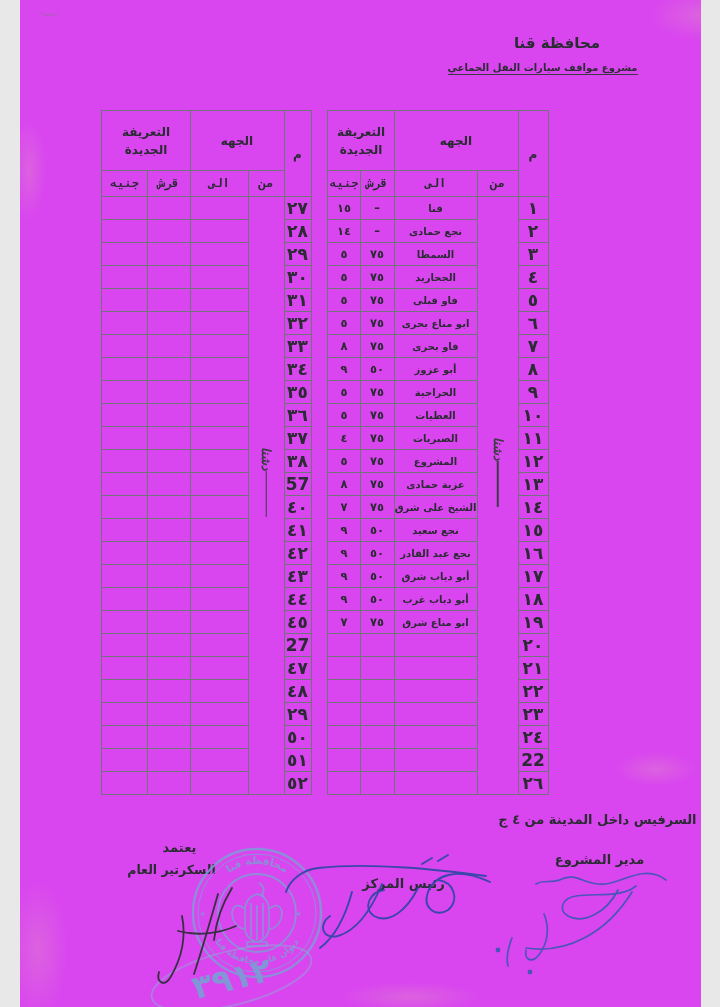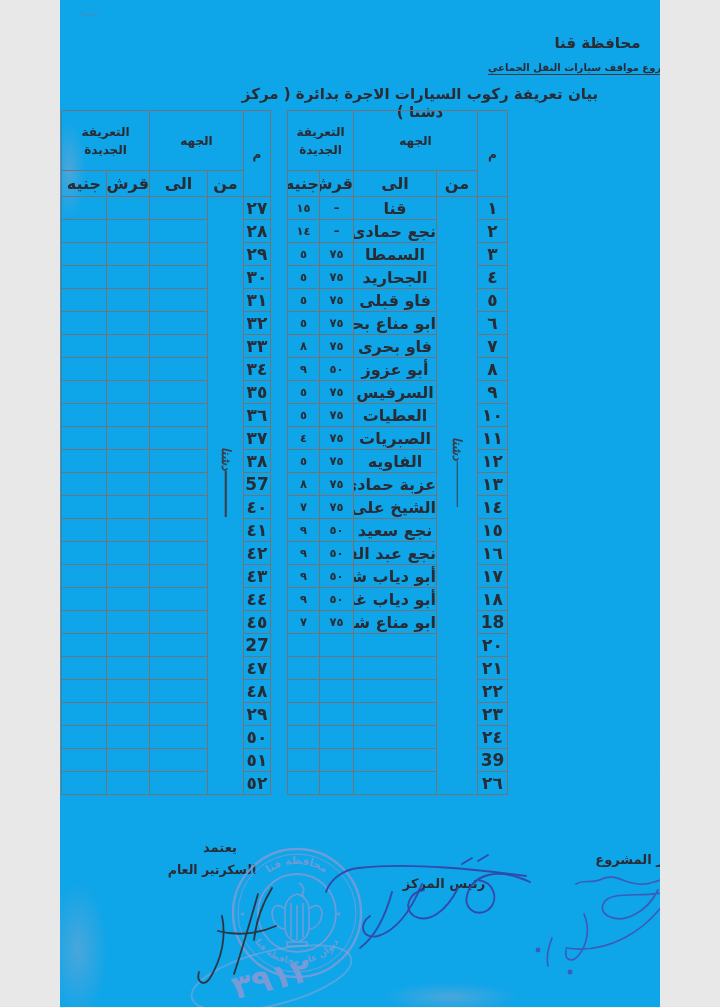--- a/index.html
+++ b/index.html
@@ -1,42 +1,42 @@
 <!DOCTYPE html>
 <html lang="ar" dir="rtl"><head>
 <meta charset="utf-8">
 <style>
   html,body{margin:0;padding:0;background:#e8e8e8;}
   .page{
-    position:relative; width:600px; height:1007px; margin:0 auto;
-    background:#0ea5e9; overflow:hidden;
+    position:relative; width:681px; height:1007px; margin:0 auto;
+    background:#d946ef; overflow:hidden;
     font-family:"DejaVu Sans", sans-serif; color:#2b2b34; direction:rtl;
   }
   
   .blob{position:absolute; border-radius:50%; pointer-events:none;
         background:radial-gradient(ellipse at center, rgba(228,170,182,.28), rgba(228,170,182,0) 70%);}
   
   .hdr-gov{position:absolute; left:455px; top:34px; width:165px; text-align:center;
            font-size:15px; font-weight:700; letter-spacing:.5px;}
   .hdr-project{position:absolute; left:428px; top:62px; width:204px; text-align:left; font-size:10px; font-weight:700;}
   .hdr-project span{border-bottom:1.2px solid #3a3a42; padding-bottom:1px;}
   .hdr-title{position:absolute; left:168px; top:85px; width:384px; text-align:center;
              font-size:15px; font-weight:700;}
   
   table.fare{position:absolute; border-collapse:collapse; table-layout:fixed;
              border:1.6px solid #5d5d66;}
   table.fare th, table.fare td{border:1px solid #72727b; padding:0; text-align:center;
              vertical-align:middle; font-weight:700; overflow:hidden;}
   table.t-right{top:110px; right:152px; width:220px;}
   table.t-left {top:110px; right:389px; width:209px;}
   tr.h1{height:60px;} tr.h1 th{font-size:12px; line-height:1.5;}
-  tr.h2{height:26px;} tr.h2 th{font-size:16px;}
+  tr.h2{height:26px;} tr.h2 th{font-size:12px;font-family:Liberation Mono, monospace;}
   tbody tr{height:23px;}
   td.c-num{font-size:17px;}
-  td.c-to{font-size:16px; white-space:nowrap;}
+  td.c-to{font-size:10px; white-space:nowrap;}
   td.c-qirsh, td.c-pound{font-size:11.5px;}
   td.c-from{position:relative;}
   .th-tariff-narrow{font-size:11.5px;}
   
   .origin-mark{position:absolute; left:50%; transform:translateX(-50%);
                writing-mode:vertical-rl; font-size:12.5px; font-weight:700; font-style:italic;
                color:#3c3c46; letter-spacing:1px; line-height:1;}
   .origin-mark::after{content:""; position:absolute; left:45%; top:100%;
                width:1.6px; height:46px; background:#3c3c46;}
   .t-right .origin-mark{top:240px;}
@@ -63,21 +63,20 @@
   <div class="blob" style="left:690px;top:620px;width:40px;height:100px;"></div>
   <div class="blob" style="left:-12px;top:880px;width:60px;height:140px;"></div>
   <div class="blob" style="left:596px;top:752px;width:80px;height:34px;"></div>
   <div class="blob" style="left:320px;top:982px;width:140px;height:30px;"></div>
   <div class="corner-mark"></div>
 
   <div class="hdr-gov">محافظة قنا</div>
   <div class="hdr-project">
     <span>مشروع مواقف سيارات النقل الجماعي</span>
   </div>
-  <div class="hdr-title">بيان تعريفة ركوب السيارات الاجرة بدائرة ( مركز دشنا )</div>
 
   <table class="fare t-right" dir="rtl">
     <colgroup>
       <col style="width:30px">
         <col style="width:41px">
         <col style="width:83px">
       <col style="width:34px">
         <col style="width:32px">
     </colgroup>
     <thead>
@@ -140,39 +139,39 @@
           <td class="c-pound">٨</td>
         </tr>
         <tr>
           <td class="c-num">٨</td>
           <td class="c-to">أبو عزوز</td>
           <td class="c-qirsh">٥٠</td>
           <td class="c-pound">٩</td>
         </tr>
         <tr>
           <td class="c-num">٩</td>
-          <td class="c-to">السرفيس</td>
+          <td class="c-to">الحراجية</td>
           <td class="c-qirsh">٧٥</td>
           <td class="c-pound">٥</td>
         </tr>
         <tr>
           <td class="c-num">١٠</td>
           <td class="c-to">العطيات</td>
           <td class="c-qirsh">٧٥</td>
           <td class="c-pound">٥</td>
         </tr>
         <tr>
           <td class="c-num">١١</td>
           <td class="c-to">الصبريات</td>
           <td class="c-qirsh">٧٥</td>
           <td class="c-pound">٤</td>
         </tr>
         <tr>
           <td class="c-num">١٢</td>
-          <td class="c-to">الفاويه</td>
+          <td class="c-to">المشروع</td>
           <td class="c-qirsh">٧٥</td>
           <td class="c-pound">٥</td>
         </tr>
         <tr>
           <td class="c-num">١٣</td>
           <td class="c-to">عزبة حمادى</td>
           <td class="c-qirsh">٧٥</td>
           <td class="c-pound">٨</td>
         </tr>
         <tr>
@@ -199,21 +198,21 @@
           <td class="c-qirsh">٥٠</td>
           <td class="c-pound">٩</td>
         </tr>
         <tr>
           <td class="c-num">١٨</td>
           <td class="c-to">أبو دياب غرب</td>
           <td class="c-qirsh">٥٠</td>
           <td class="c-pound">٩</td>
         </tr>
         <tr>
-          <td class="c-num">18</td>
+          <td class="c-num">١٩</td>
           <td class="c-to">ابو مناع شرق</td>
           <td class="c-qirsh">٧٥</td>
           <td class="c-pound">٧</td>
         </tr>
         <tr>
           <td class="c-num">٢٠</td>
           <td class="c-to"></td>
           <td class="c-qirsh"></td>
           <td class="c-pound"></td>
         </tr>
@@ -235,21 +234,21 @@
           <td class="c-qirsh"></td>
           <td class="c-pound"></td>
         </tr>
         <tr>
           <td class="c-num">٢٤</td>
           <td class="c-to"></td>
           <td class="c-qirsh"></td>
           <td class="c-pound"></td>
         </tr>
         <tr>
-          <td class="c-num">39</td>
+          <td class="c-num">22</td>
           <td class="c-to"></td>
           <td class="c-qirsh"></td>
           <td class="c-pound"></td>
         </tr>
         <tr>
           <td class="c-num">٢٦</td>
           <td class="c-to"></td>
           <td class="c-qirsh"></td>
           <td class="c-pound"></td>
         </tr>
@@ -433,20 +432,21 @@
         </tr>
         <tr>
           <td class="c-num">٥٢</td>
           <td class="c-to"></td>
           <td class="c-qirsh"></td>
           <td class="c-pound"></td>
         </tr>
       </tbody>
   </table>
 
+  <div class="footer-note">السرفيس داخل المدينة من ٤ ج</div>
 
   <div class="sig-label lbl-director">مدير المشروع</div>
   <div class="sig-label lbl-head">رئيس المركز</div>
   <div class="sig-label lbl-approve">يعتمد</div>
   <div class="sig-label lbl-secretary">السكرتير العام</div>
 
   <svg class="bottom-art" width="720" height="177" viewBox="0 0 720 177">
 
     <g stroke="#7f9bd5" fill="none" opacity="0.85">
       <circle cx="237" cy="83" r="64" stroke-width="2.4"></circle>

